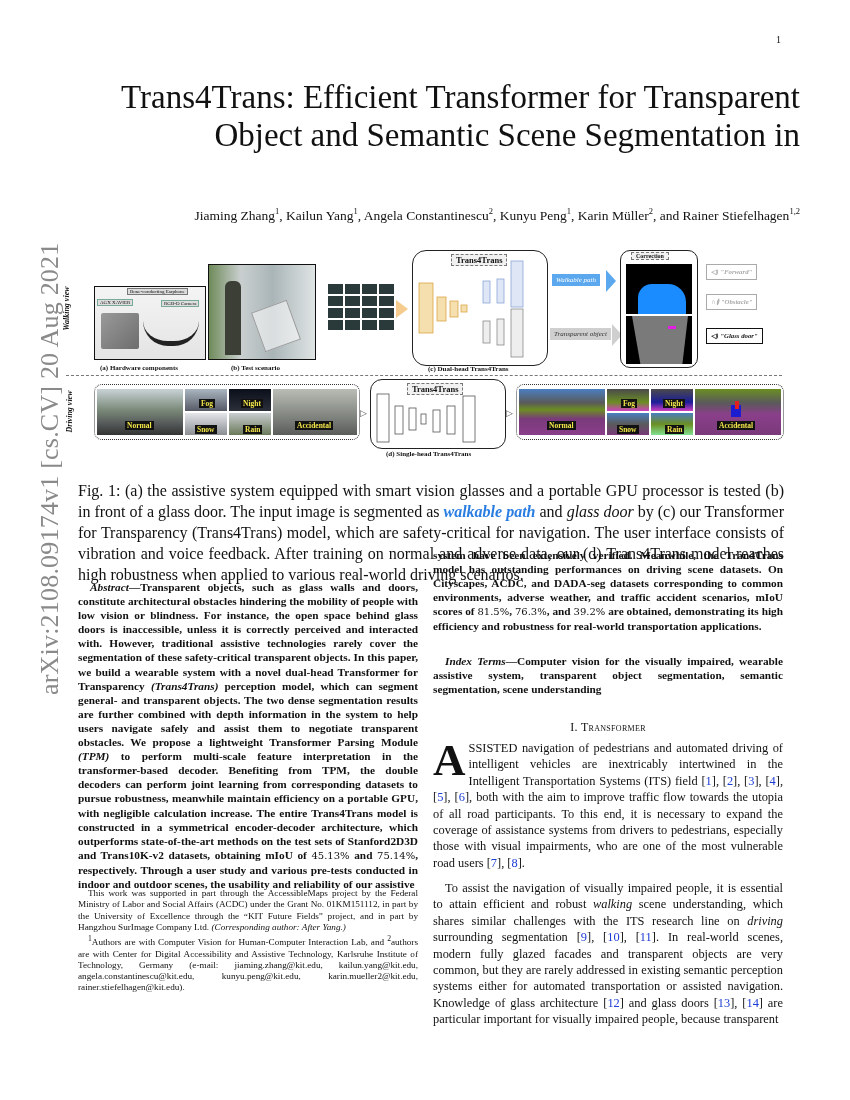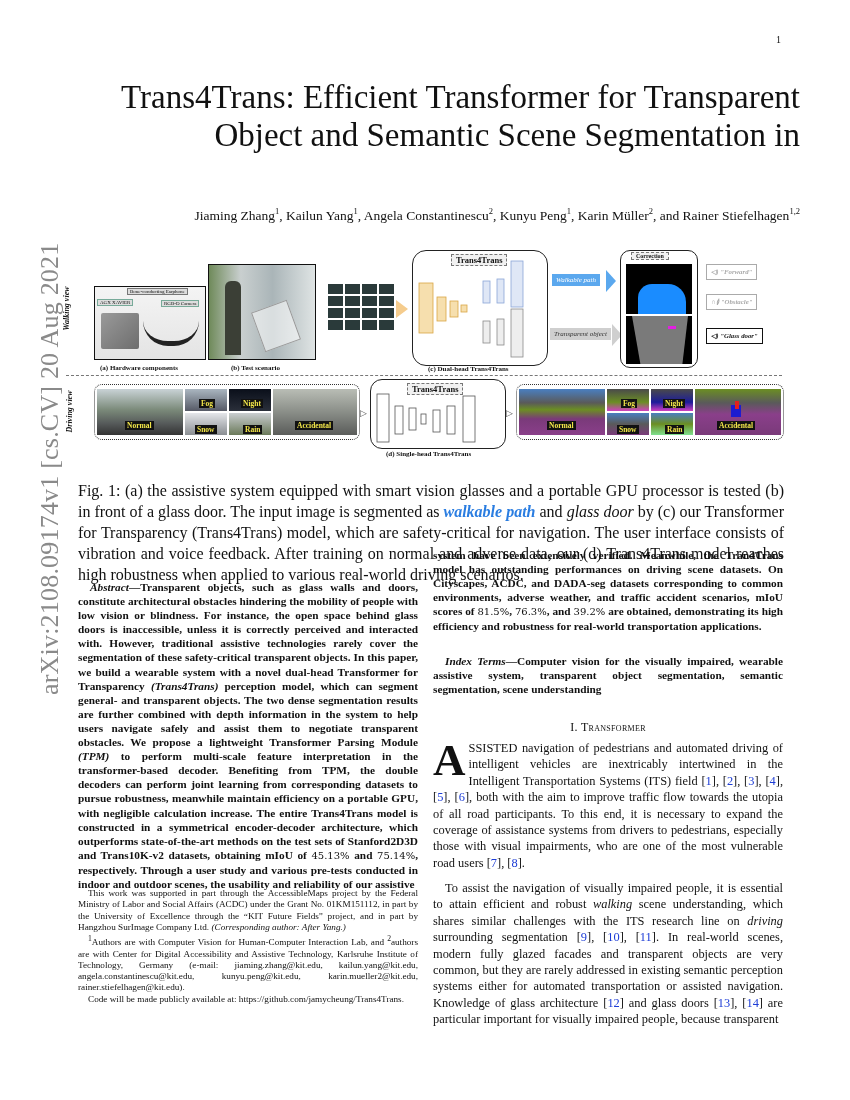--- a/index.html
+++ b/index.html
@@ -214,14 +214,13 @@
   <span class="dropcap">A</span><span>SSISTED navigation of pedestrians and automated driving of intelligent vehicles are inextricably intertwined in the Intelligent Transportation Systems (ITS) field [</span><span class="ref">1</span>], [<span class="ref">2</span>], [<span class="ref">3</span>], [<span class="ref">4</span>], [<span class="ref">5</span>], [<span class="ref">6</span><span>], both with the aim to improve traffic flow towards the utopia of all road participants. To this end, it is necessary to expand the coverage of assistance systems from drivers to pedestrians, especially those with visual impairments, who are one of the most vulnerable road users [</span><span class="ref">7</span>], [<span class="ref">8</span>].
 </div>
 
 <div class="abs intro2">
   <span>To assist the navigation of visually impaired people, it is essential to attain efficient and robust </span><span class="it">walking</span><span> scene understanding, which shares similar challenges with the ITS research line on </span><span class="it">driving</span><span> surrounding segmentation [</span><span class="ref">9</span>], [<span class="ref">10</span>], [<span class="ref">11</span>]<span>. In real-world scenes, modern fully glazed facades and transparent objects are very common, but they are rarely addressed in existing semantic perception systems either for automated transportation or assisted navigation. Knowledge of glass architecture [</span><span class="ref">12</span><span>] and glass doors [</span><span class="ref">13</span>], [<span class="ref">14</span><span>] are particular important for visually impaired people, because transparent</span>
 </div>
 
 <div class="abs foot">
   <p><span>This work was supported in part through the AccessibleMaps project by the Federal Ministry of Labor and Social Affairs (ACDC) under the Grant No. 01KM151112, in part by the University of Excellence through the “KIT Future Fields” project, and in part by Hangzhou SurImage Company Ltd. </span><span class="it">(Corresponding author: After Yang.)</span></p>
   <p><sup>1</sup><span>Authors are with Computer Vision for Human-Computer Interaction Lab, and </span><sup>2</sup><span>authors are with Center for Digital Accessibility and Assistive Technology, Karlsruhe Institute of Technology, Germany (e-mail: jiaming.zhang@kit.edu, kailun.yang@kit.edu, angela.constantinescu@kit.edu, kunyu.peng@kit.edu, karin.mueller2@kit.edu, rainer.stiefelhagen@kit.edu).</span></p>
-  <p>Code will be made publicly available at: https://github.com/jamycheung/Trans4Trans.</p>
 </div>
 
 </body></html>

